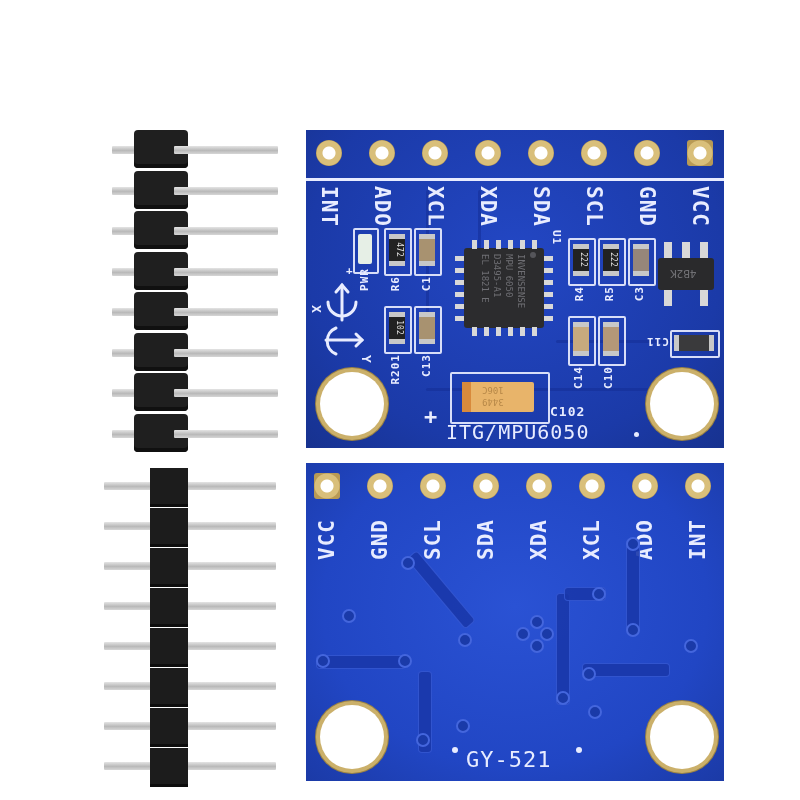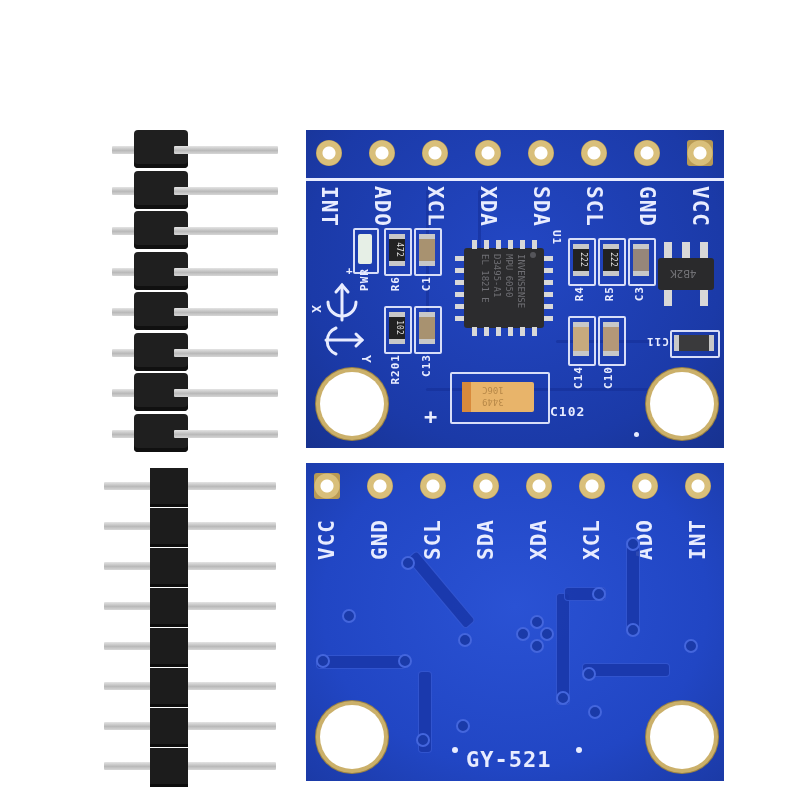--- a/index.html
+++ b/index.html
@@ -270,20 +270,21 @@
     <div class="tant-stripe"></div>
     <div class="abs" style="left:20px;top:3px;font-size:9px;color:#b78848;transform:rotate(180deg);">106C</div>
     <div class="abs" style="left:20px;top:15px;font-size:9px;color:#b78848;transform:rotate(180deg);">3449</div>
   </div>
   <div class="silk" style="left:244px;top:274px;font-size:13px;">C102</div>
   <div class="silk" style="left:118px;top:274px;font-size:22px;">+</div>
 
   <div class="hole" style="left:14px;top:242px;"></div>
   <div class="hole" style="left:344px;top:242px;"></div>
 
+  <div class="silk" style="left:140px;top:290px;font-size:20px;font-weight:normal;">ITG/MPU6050</div>
   <div class="abs" style="left:328px;top:302px;width:5px;height:5px;border-radius:50%;background:#e8ecff;"></div>
 </div>
 
 <div class="pcb pcb-back">
   <div id="back-pads">
       <div class="pad square" style="left:8px;top:10px;"></div>
       <div class="pad" style="left:61px;top:10px;"></div>
       <div class="pad" style="left:114px;top:10px;"></div>
       <div class="pad" style="left:167px;top:10px;"></div>
       <div class="pad" style="left:220px;top:10px;"></div>
@@ -326,15 +327,15 @@
   <div class="via" style="left:234px;top:164px;"></div>
   <div class="via" style="left:224px;top:176px;"></div>
   <div class="via" style="left:36px;top:146px;"></div>
   <div class="via" style="left:150px;top:256px;"></div>
   <div class="via" style="left:282px;top:242px;"></div>
 
   <div class="hole" style="left:14px;top:242px;"></div>
   <div class="hole" style="left:344px;top:242px;"></div>
 
   <div class="abs" style="left:146px;top:284px;width:6px;height:6px;border-radius:50%;background:#e8ecff;"></div>
-  <div class="silk" style="left:160px;top:284px;font-size:22px;font-weight:bold;">GY-521</div>
+  <div class="silk" style="left:160px;top:284px;font-size:22px;font-weight:normal;">GY-521</div>
   <div class="abs" style="left:270px;top:284px;width:6px;height:6px;border-radius:50%;background:#e8ecff;"></div>
 </div>
 
 </body></html>

